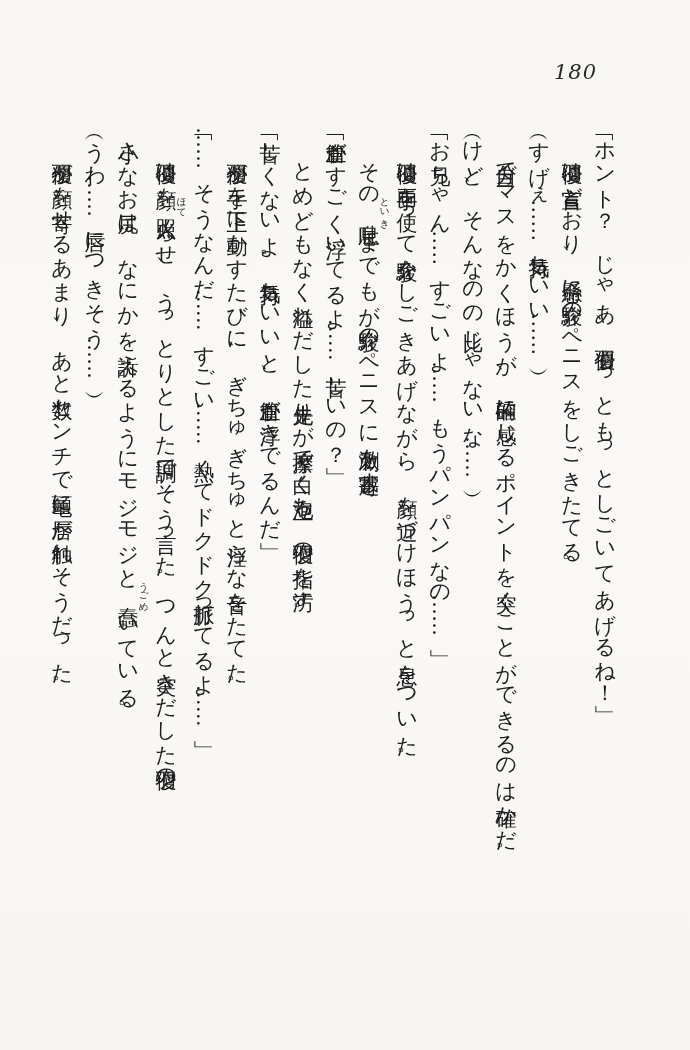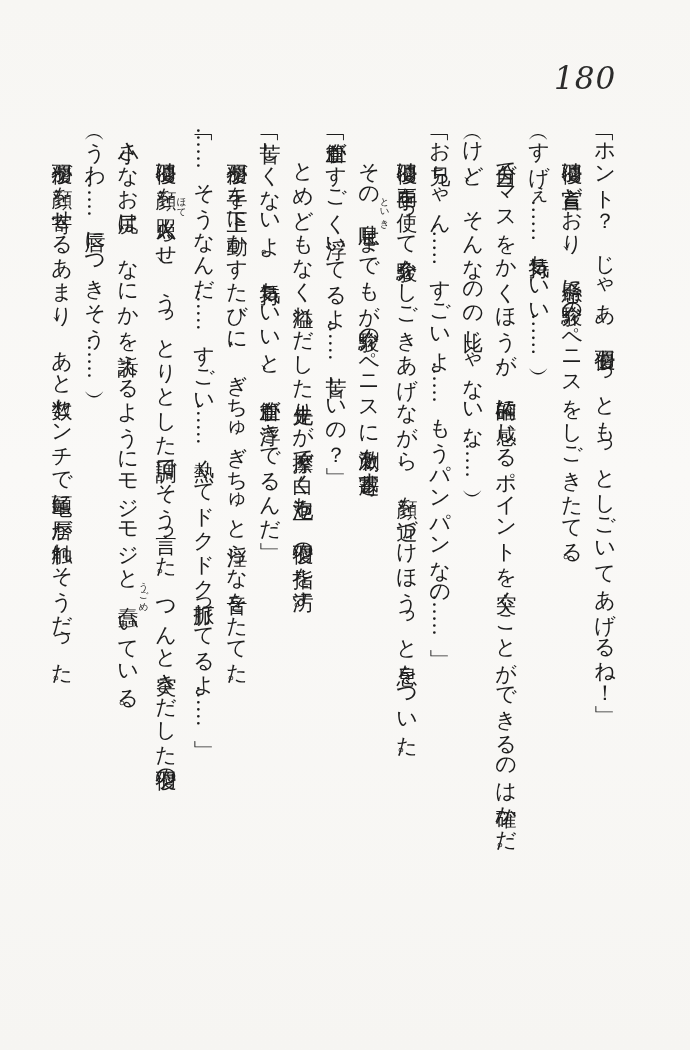--- a/index.html
+++ b/index.html
@@ -15,21 +15,21 @@
     font-family: "DejaVu Serif", "Liberation Serif", serif;
   }
   .page {
     position: absolute;
     inset: 0;
   }
   .page-number {
     position: absolute;
     top: 60px;
     left: 554px;
-    font-size: 31px;
+    font-size: 21px;
     font-style: italic;
     letter-spacing: 1px;
     color: #2b2b2b;
     font-family: "DejaVu Serif", "Liberation Serif", serif;
   }
   .text-block {
     position: absolute;
     top: 127px;
     right: 69px;
     height: 825px;

